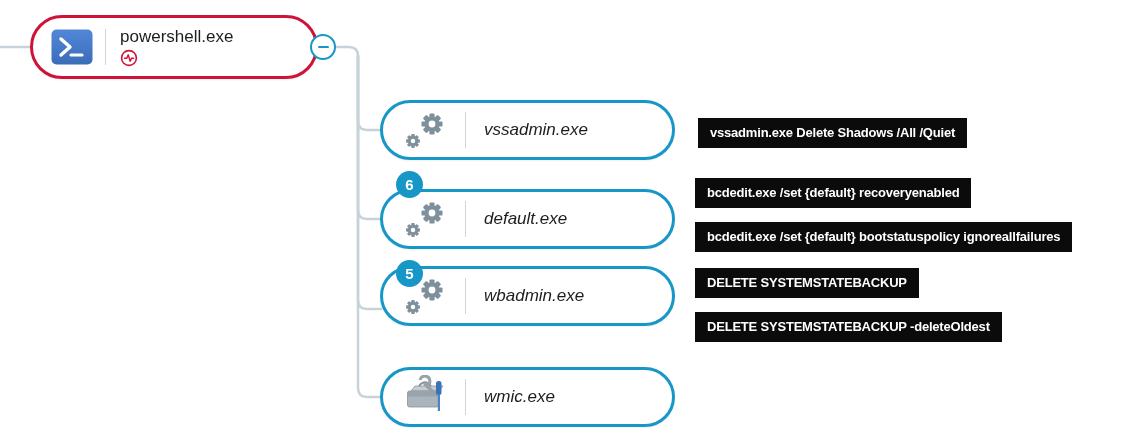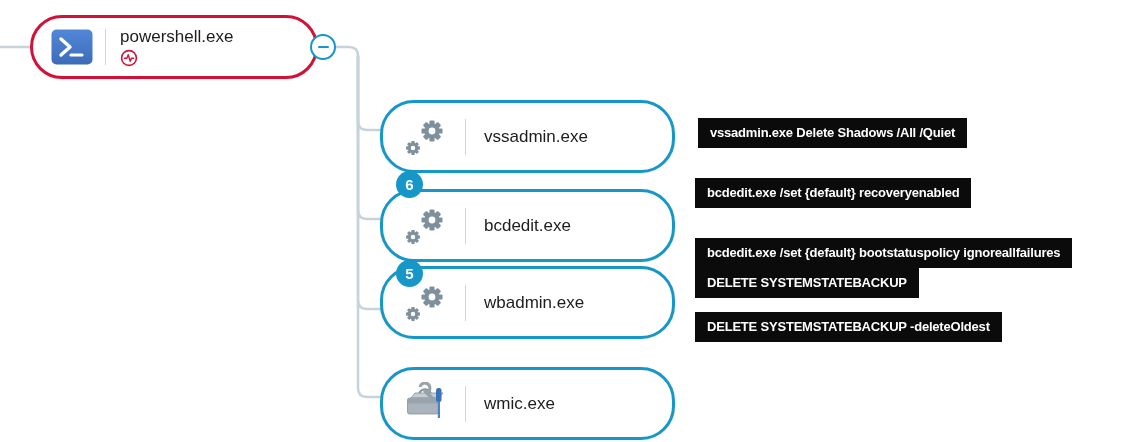--- a/index.html
+++ b/index.html
@@ -7,21 +7,21 @@
     position:relative;width:1132px;height:442px;background:#fff;overflow:hidden;
     font-family:"Liberation Sans", sans-serif;
   }
   #connectors{position:absolute;left:0;top:0;z-index:0;pointer-events:none;}
   .pill{
     position:absolute;box-sizing:border-box;background:#fff;
     display:flex;align-items:center;z-index:1;
     border-radius:34px;box-shadow:0 1px 2px rgba(0,0,0,.06);
   }
   .pill.root{left:30px;top:15px;width:288px;height:64px;border:3px solid #d01238;}
-  .pill.child{left:380px;width:295px;height:73px;border:3px solid #1796c8;}
+  .pill.child{left:380px;width:295px;height:60px;border:3px solid #1796c8;font-style:italic;}
   .pill-icon{flex:0 0 auto;margin-left:18px;display:flex;align-items:center;justify-content:center;}
   .pill-divider{flex:0 0 auto;width:1px;height:36px;background:#ccd6dc;margin-left:12px;}
   .pill-label{margin-left:18px;font-size:17px;color:#1d1d1d;white-space:nowrap;}
   .root-text{margin-left:14px;display:flex;flex-direction:column;line-height:1.15;}
   .root-text .pill-label{margin-left:0;}
   .pulse-wrap{margin-top:3px;height:18px;}
   .badge{
     position:absolute;width:27px;height:27px;border-radius:50%;background:#1796c8;
     color:#fff;font-size:15px;font-weight:bold;text-align:center;line-height:27px;z-index:2;
   }
@@ -110,24 +110,24 @@
 
   <div class="badge" style="left:396px;top:171px;">6</div>
   <div class="pill child" style="top:189px;">
     <span class="pill-icon">
       <svg class="gears" width="52" height="44" viewBox="0 0 52 44">
         <use href="#gear-shape" transform="translate(31,16)"></use>
         <use href="#gear-shape" transform="translate(12,33) scale(0.66)"></use>
       </svg>
     </span>
     <span class="pill-divider"></span>
-    <span class="pill-label">bcdedit.exe</span>
+    <span class="pill-label">default.exe</span>
   </div>
   <div class="cmd" style="left:695px;top:178px;">bcdedit.exe /set {default} recoveryenabled</div>
-  <div class="cmd" style="left:695px;top:238px;">bcdedit.exe /set {default} bootstatuspolicy ignoreallfailures</div>
+  <div class="cmd" style="left:695px;top:222px;">bcdedit.exe /set {default} bootstatuspolicy ignoreallfailures</div>
 
   <div class="badge" style="left:396px;top:260px;">5</div>
   <div class="pill child" style="top:266px;">
     <span class="pill-icon">
       <svg class="gears" width="52" height="44" viewBox="0 0 52 44">
         <use href="#gear-shape" transform="translate(31,16)"></use>
         <use href="#gear-shape" transform="translate(12,33) scale(0.66)"></use>
       </svg>
     </span>
     <span class="pill-divider"></span>

